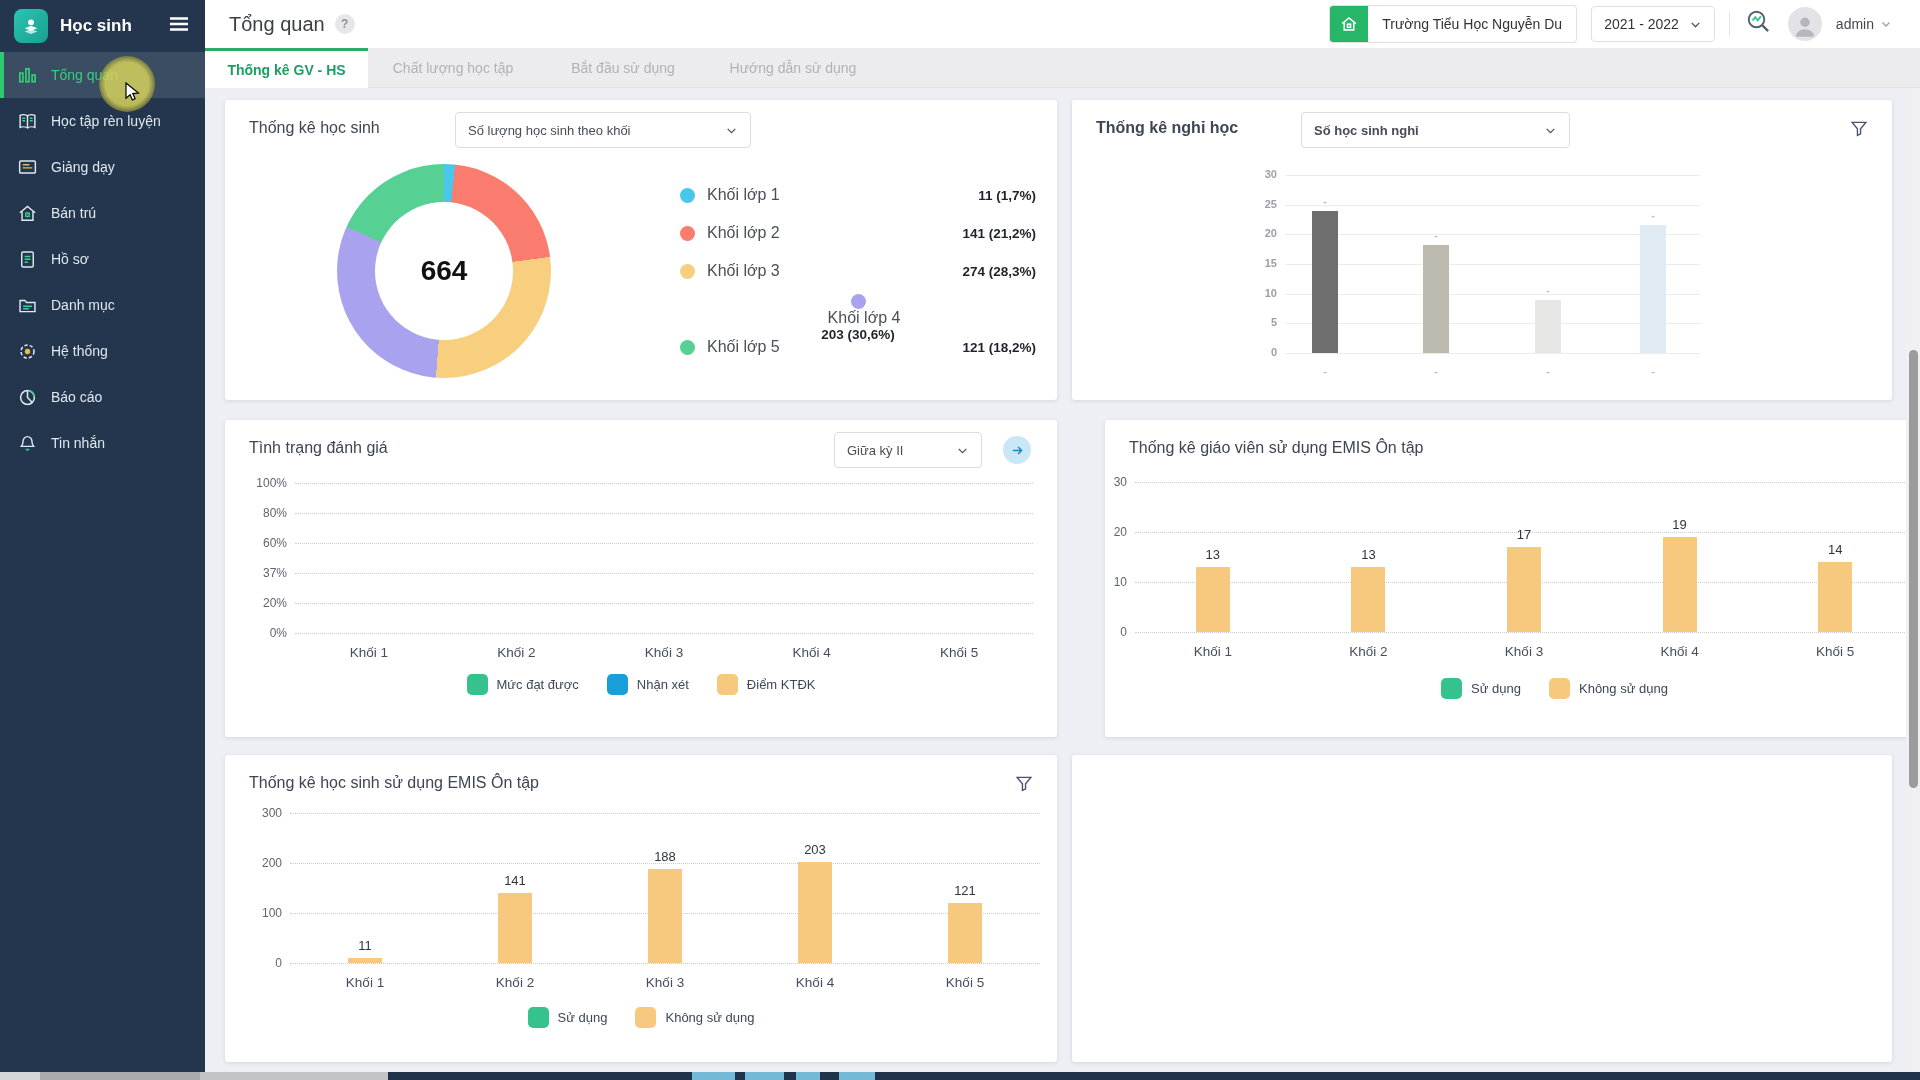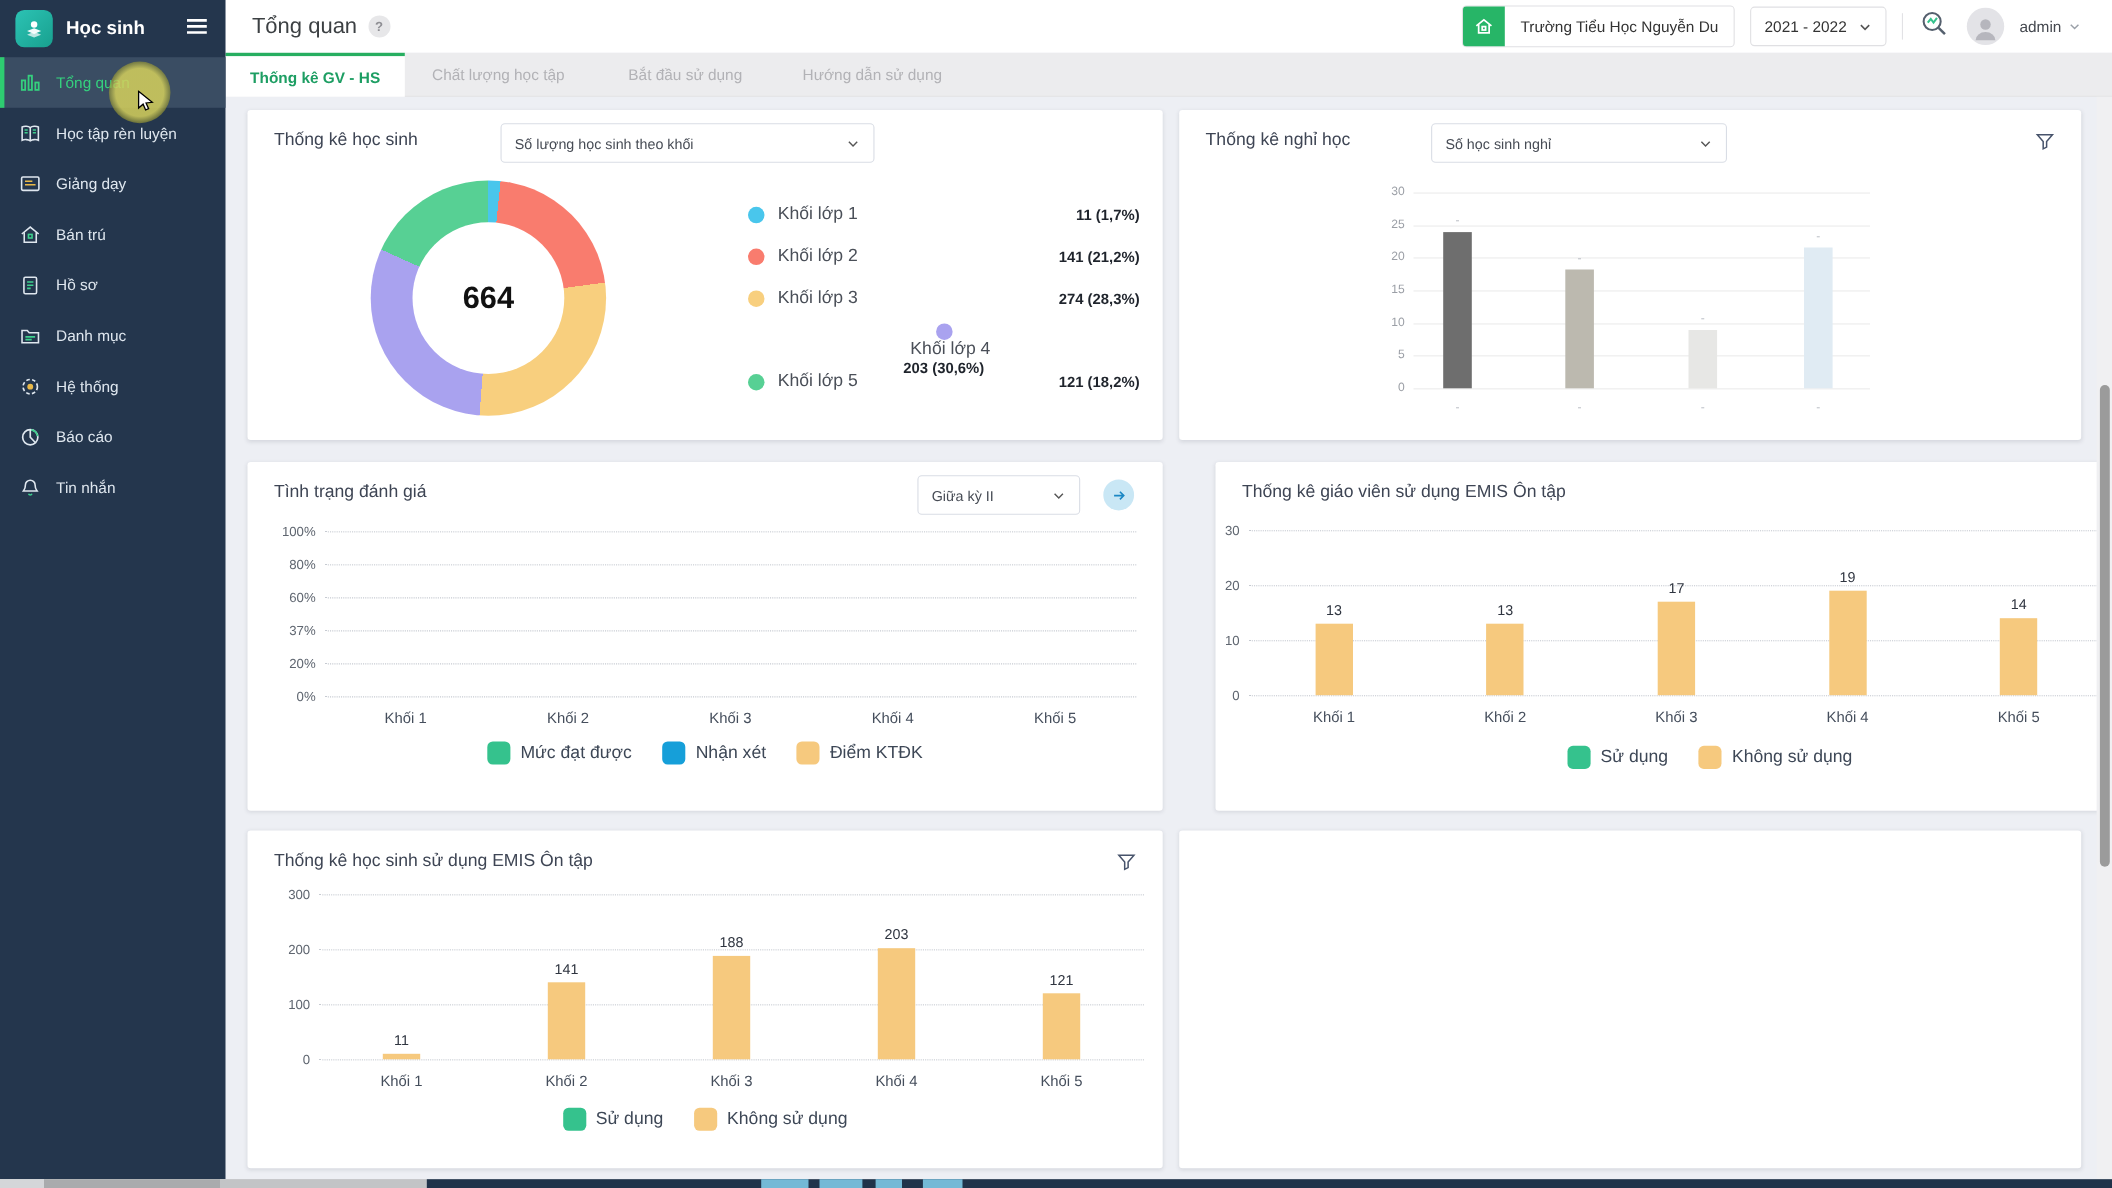--- a/index.html
+++ b/index.html
@@ -68,21 +68,21 @@
   .gridline{position:absolute;height:1px;background:#ececec;}
   .gridline.dotted{background:none;border-top:1px dotted #c6cad1;height:0;}
   .ytick{position:absolute;width:52px;text-align:right;font-size:12px;color:#5f6670;transform:translateY(-7px);}
   .ytick.grey{color:#9b9fa6;font-size:11px;}
   .xtick{position:absolute;width:120px;text-align:center;font-size:13.5px;color:#454e5c;}
   .xtick.smallx{color:#b9bdc4;font-size:11px;}
   .bar{position:absolute;}
   .barval{position:absolute;width:60px;text-align:center;font-size:13px;color:#2f3540;}
   .dashval{position:absolute;width:20px;text-align:center;font-size:11px;color:#b9bdc4;}
   .legend-row{position:absolute;left:0;right:0;display:flex;justify-content:center;gap:28px;}
-  .legend-item{display:flex;align-items:center;gap:9px;font-size:16px;color:#3d4756;}
+  .legend-item{display:flex;align-items:center;gap:9px;font-size:13px;color:#3d4756;}
   .legend-sq{width:21px;height:21px;border-radius:5px;}
 
   
   #vscroll-track{position:absolute;right:0;top:88px;width:14px;height:984px;background:#f0f0f2;z-index:6;}
   #vscroll-thumb{position:absolute;right:2px;top:262px;width:9px;height:438px;background:#9b9b9b;border-radius:5px;cursor:pointer;}
   #hscroll{position:absolute;left:0;bottom:0;width:1920px;height:8px;background:#d4d6d9;z-index:7;}
   .hseg{position:absolute;top:0;height:8px;}
 </style>
 </head>
 <body>
@@ -260,21 +260,21 @@
   <div id="tabrow">
       <div class="tab active">Thống kê GV - HS</div>
       <div class="tab">Chất lượng học tập</div>
       <div class="tab">Bắt đầu sử dụng</div>
       <div class="tab">Hướng dẫn sử dụng</div>
     </div>
 
   <div class="card" style="left:225px;top:100px;width:832px;height:300px;">
     <div class="card-head">
       <div class="card-title">Thống kê học sinh</div>
-      <div class="sel" style="position:absolute;left:230px;top:12px;width:340px;">
+      <div class="sel" style="position:absolute;left:230px;top:12px;width:296px;">
         <span>Số lượng học sinh theo khối</span>
         <svg width="13" height="13" viewBox="0 0 24 24" fill="none" stroke="#555" stroke-width="2.4">
             <path d="m5 9 7 7 7-7"></path>
           </svg>
       </div>
     </div>
     <div id="donut">
       <div id="donut-ring" style="position: absolute; inset: 0px; border-radius: 50%; background: conic-gradient(rgb(73, 198, 236) 0deg, rgb(73, 198, 236) 5.96386deg, rgb(249, 124, 110) 5.96386deg, rgb(249, 124, 110) 82.4096deg, rgb(248, 207, 126) 82.4096deg, rgb(248, 207, 126) 184.337deg, rgb(169, 162, 239) 184.337deg, rgb(169, 162, 239) 294.398deg, rgb(87, 208, 148) 294.398deg, rgb(87, 208, 148) 360deg);"></div>
       <div id="donut-hole">664</div>
     </div>
@@ -300,21 +300,21 @@
           <div class="dlegend-val">203 (30,6%)</div>
         </div>
         <div class="dlegend-row" style="top: 228px;">
           <div class="dlegend-dot" style="background: rgb(87, 208, 148);"></div>
           <div class="dlegend-label">Khối lớp 5</div>
           <div class="dlegend-val">121 (18,2%)</div>
         </div>
       </div>
   </div>
 
-  <div class="card" style="left:1072px;top:100px;width:820px;height:300px;">
+  <div class="card" style="left:1072px;top:100px;width:820px;height:300px;font-weight:bold;">
     <div class="card-head">
       <div class="card-title">Thống kê nghỉ học</div>
       <div class="sel" style="position:absolute;left:229px;top:12px;width:269px;">
         <span>Số học sinh nghỉ</span>
         <svg width="13" height="13" viewBox="0 0 24 24" fill="none" stroke="#555" stroke-width="2.4">
             <path d="m5 9 7 7 7-7"></path>
           </svg>
       </div>
       <div class="funnel">
         <svg width="22" height="22" viewBox="0 0 24 24" fill="none" stroke="#47536b" stroke-width="1.5">

